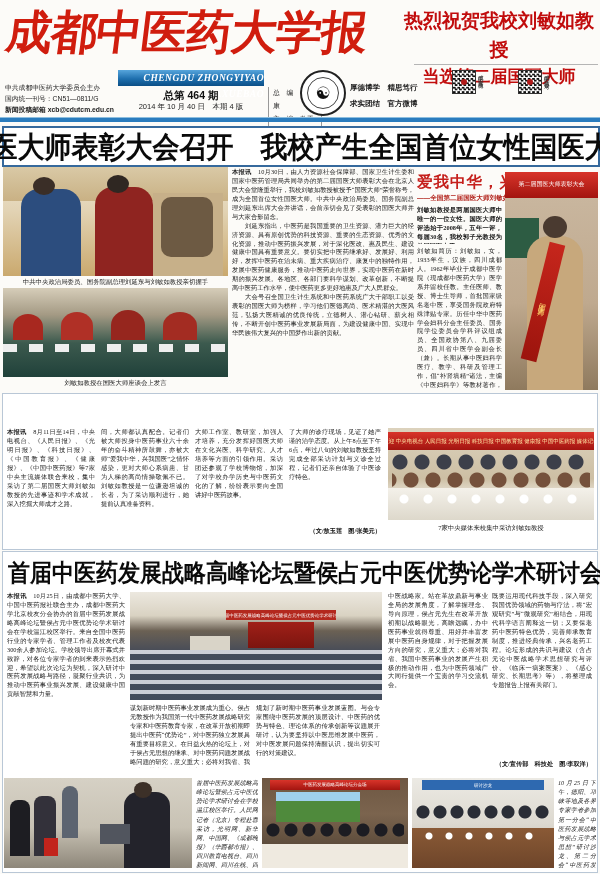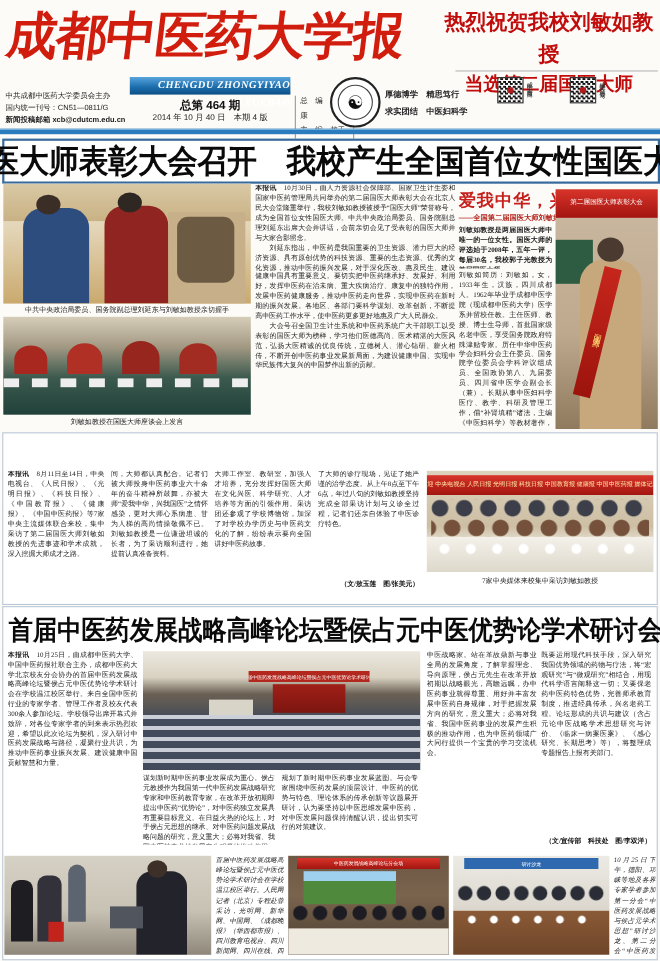--- a/index.html
+++ b/index.html
@@ -18,21 +18,21 @@
   .info{font-size:6.8px;line-height:1.65;color:#222;}
   .info .b{font-weight:bold;}
   .pinyin-banner{background:linear-gradient(180deg,#57a5dc 0%,#1e6fae 55%,#0c4f86 100%);
      color:#fff;font-family:"Liberation Serif",serif;font-style:italic;font-weight:bold;
      font-size:9.5px;text-align:right;line-height:16px;letter-spacing:.5px;}
   .issue{font-weight:bold;font-size:10.5px;text-align:center;}
   .dateline{font-size:7.5px;text-align:center;color:#222;}
   .editors{font-size:6.8px;line-height:1.9;color:#222;border-left:1px solid #999;border-right:1px solid #999;padding:0 4px;}
   .seal{border:2px solid #222;border-radius:50%;background:#fff;display:flex;align-items:center;justify-content:center;}
   .seal .inner{border:1px solid #444;border-radius:50%;width:30px;height:30px;display:flex;align-items:center;justify-content:center;font-size:17px;color:#111;}
-  .motto{font-size:7.5px;font-weight:bold;line-height:2.1;color:#222;white-space:nowrap;font-family:Liberation Mono, monospace;}
+  .motto{font-size:7.5px;font-weight:bold;line-height:2.1;color:#222;white-space:nowrap;}
   .qr{width:22px;height:22px;border:1px solid #333;
       background:repeating-conic-gradient(#111 0% 25%, #fff 0% 50%) 0 0/4.4px 4.4px;position:absolute;}
   .qr i{position:absolute;left:8px;top:8px;width:6px;height:6px;background:#b21b1b;border-radius:50%;}
   .qrlabel{position:absolute;writing-mode:vertical-rl;font-size:5.5px;line-height:1.3;color:#333;letter-spacing:1px;height:34px;}
   .bluerule{position:absolute;left:0;width:600px;height:4px;background:#2a7cbe;border-top:1px solid #8dbede;}
   
   .hl-box{position:absolute;border:2px solid #36699c;display:flex;align-items:center;justify-content:center;background:#fff;}
   .hl1{font-size:27px;font-weight:900;color:#0a0a0a;letter-spacing:0;white-space:nowrap;transform:scaleY(1.08);}
   .hl2{font-family:"Liberation Serif",serif;font-weight:bold;font-size:20px;text-align:center;color:#000;white-space:nowrap;}
   .hl3{font-size:22px;font-weight:900;text-align:center;color:#0a0a0a;white-space:nowrap;transform:scaleY(1.1);}
@@ -78,21 +78,21 @@
     <div>总　编　徐　康</div>
     <div>主　编　敖玉莲</div>
   </div>
 
   <div class="abs seal" style="left:300px;top:70px;width:42px;height:42px;">
     <div class="inner">☯</div>
   </div>
 
   <div class="abs motto" style="left:350px;top:80px;">
     <div>厚德博学　精思笃行</div>
-    <div>求实团结　中医妇科学</div>
+    <div>求实团结　官方微博</div>
   </div>
 
   <div class="qr" style="left:452px;top:70px;">
       <i></i>
     </div>
   <div class="qrlabel" style="left:477px;top:70px;">成中医 官方微博</div>
   <div class="qr" style="left:518px;top:70px;">
       <i></i>
     </div>
   <div class="qrlabel" style="left:543px;top:70px;">成中医 微信公众号</div>

